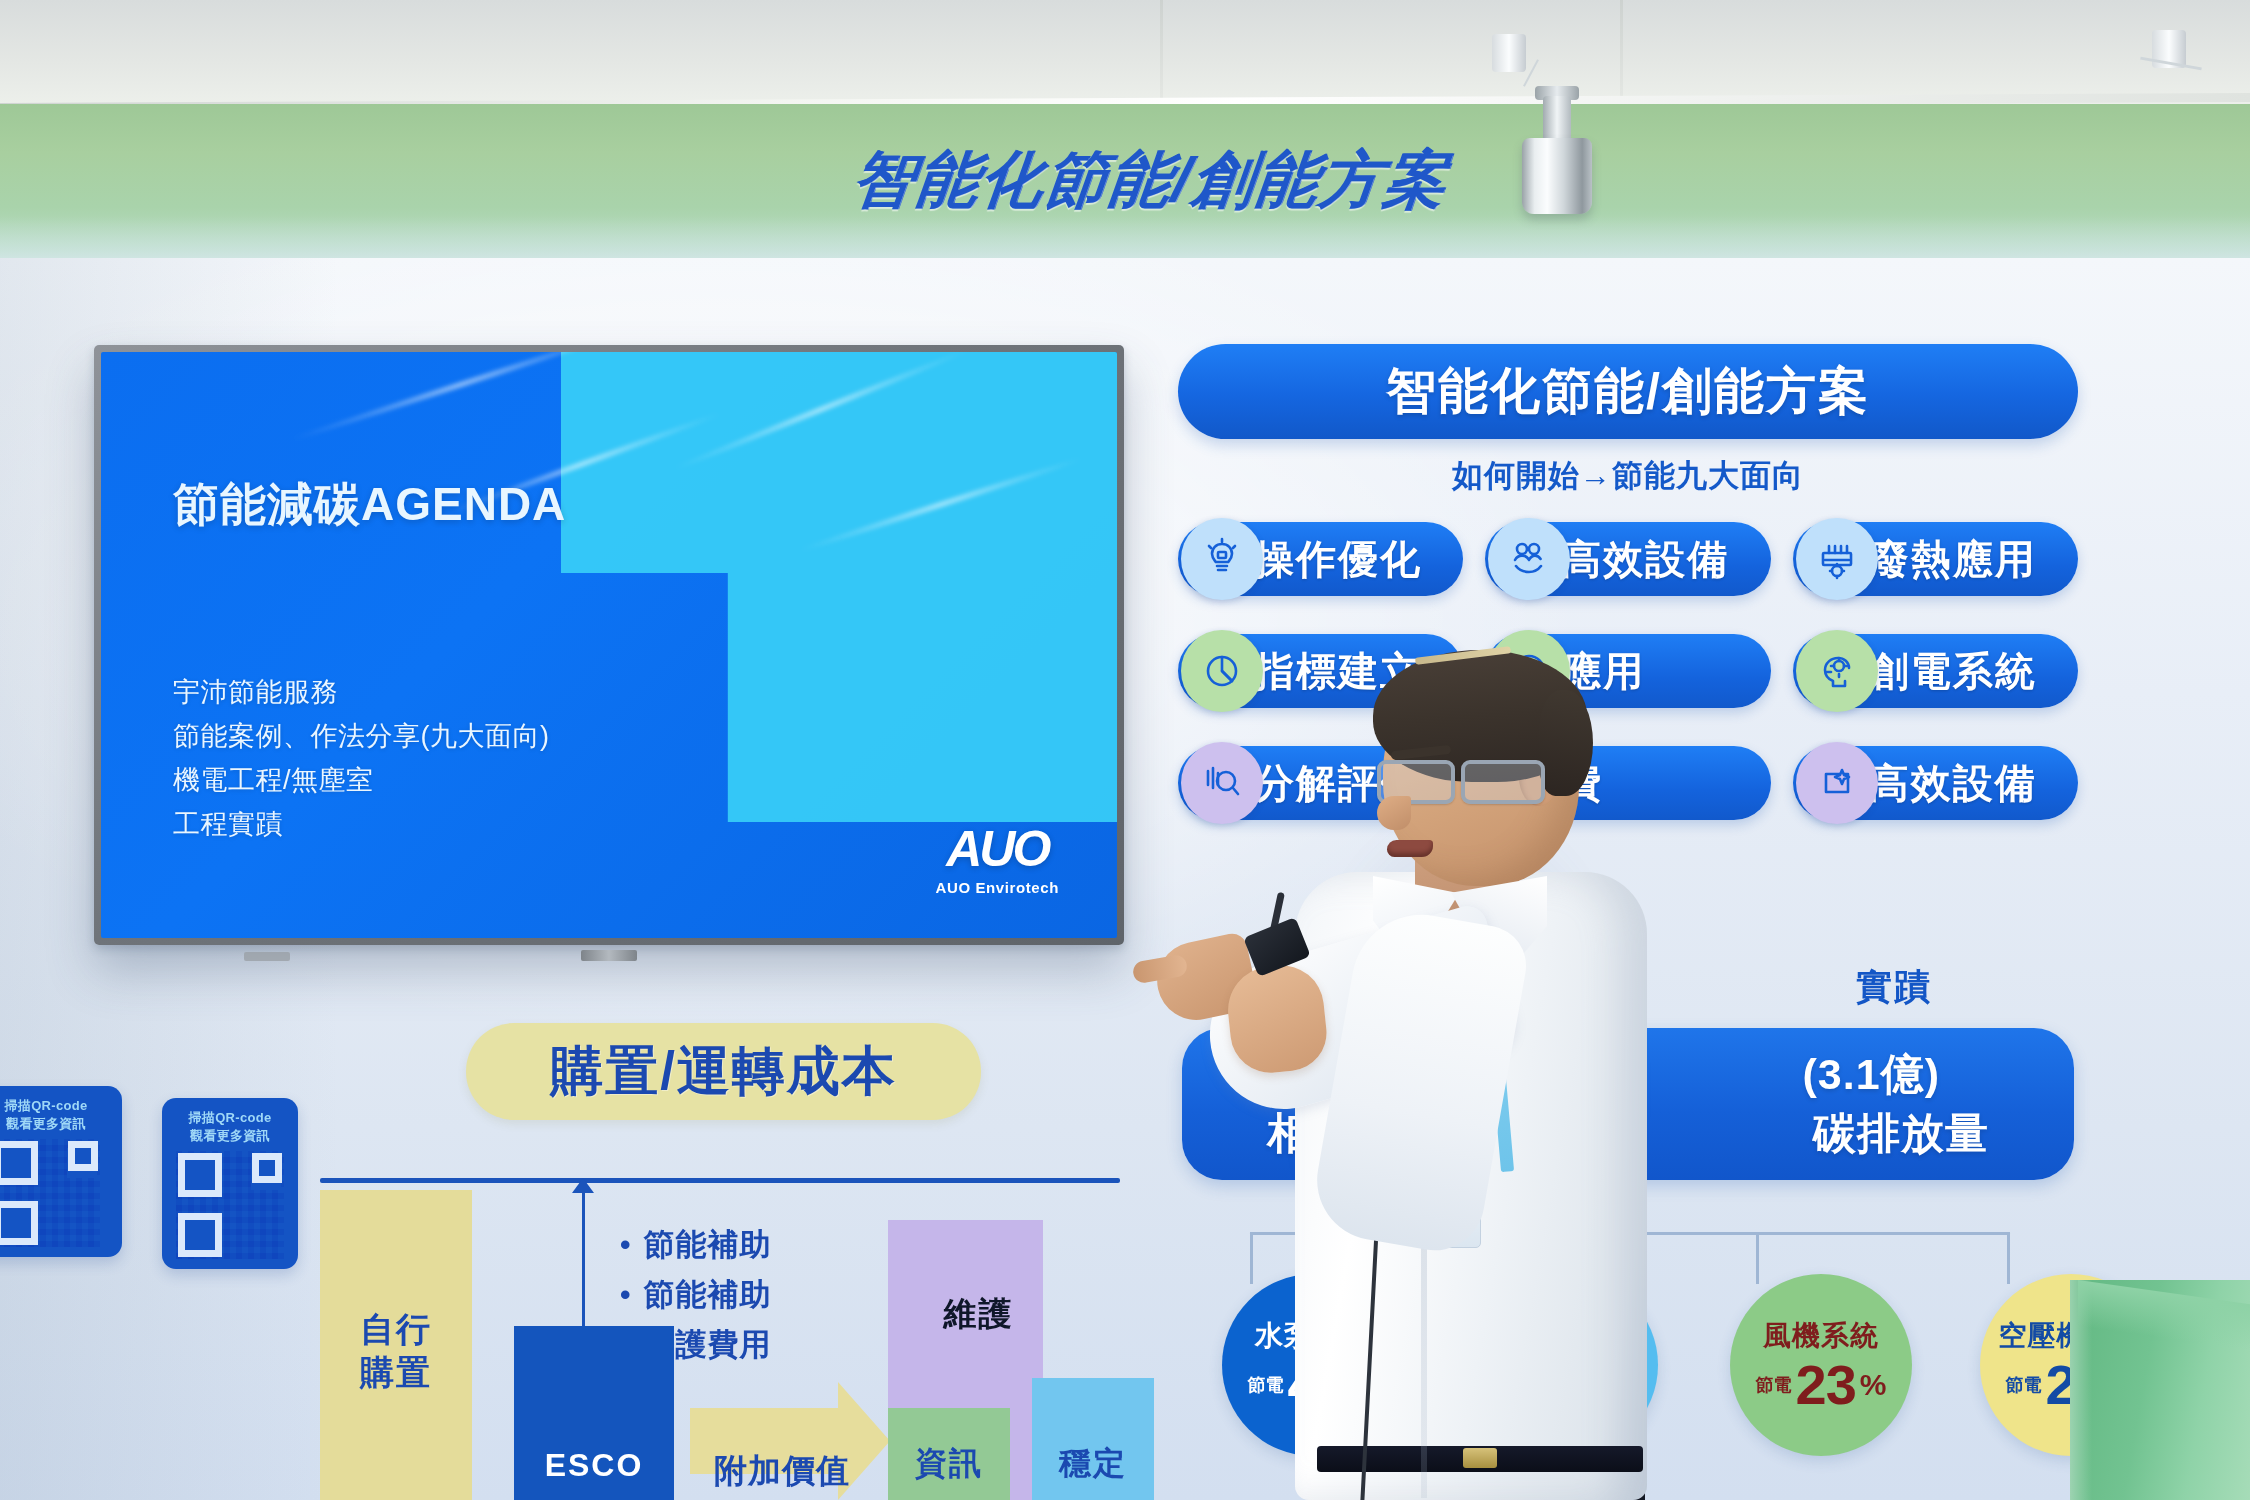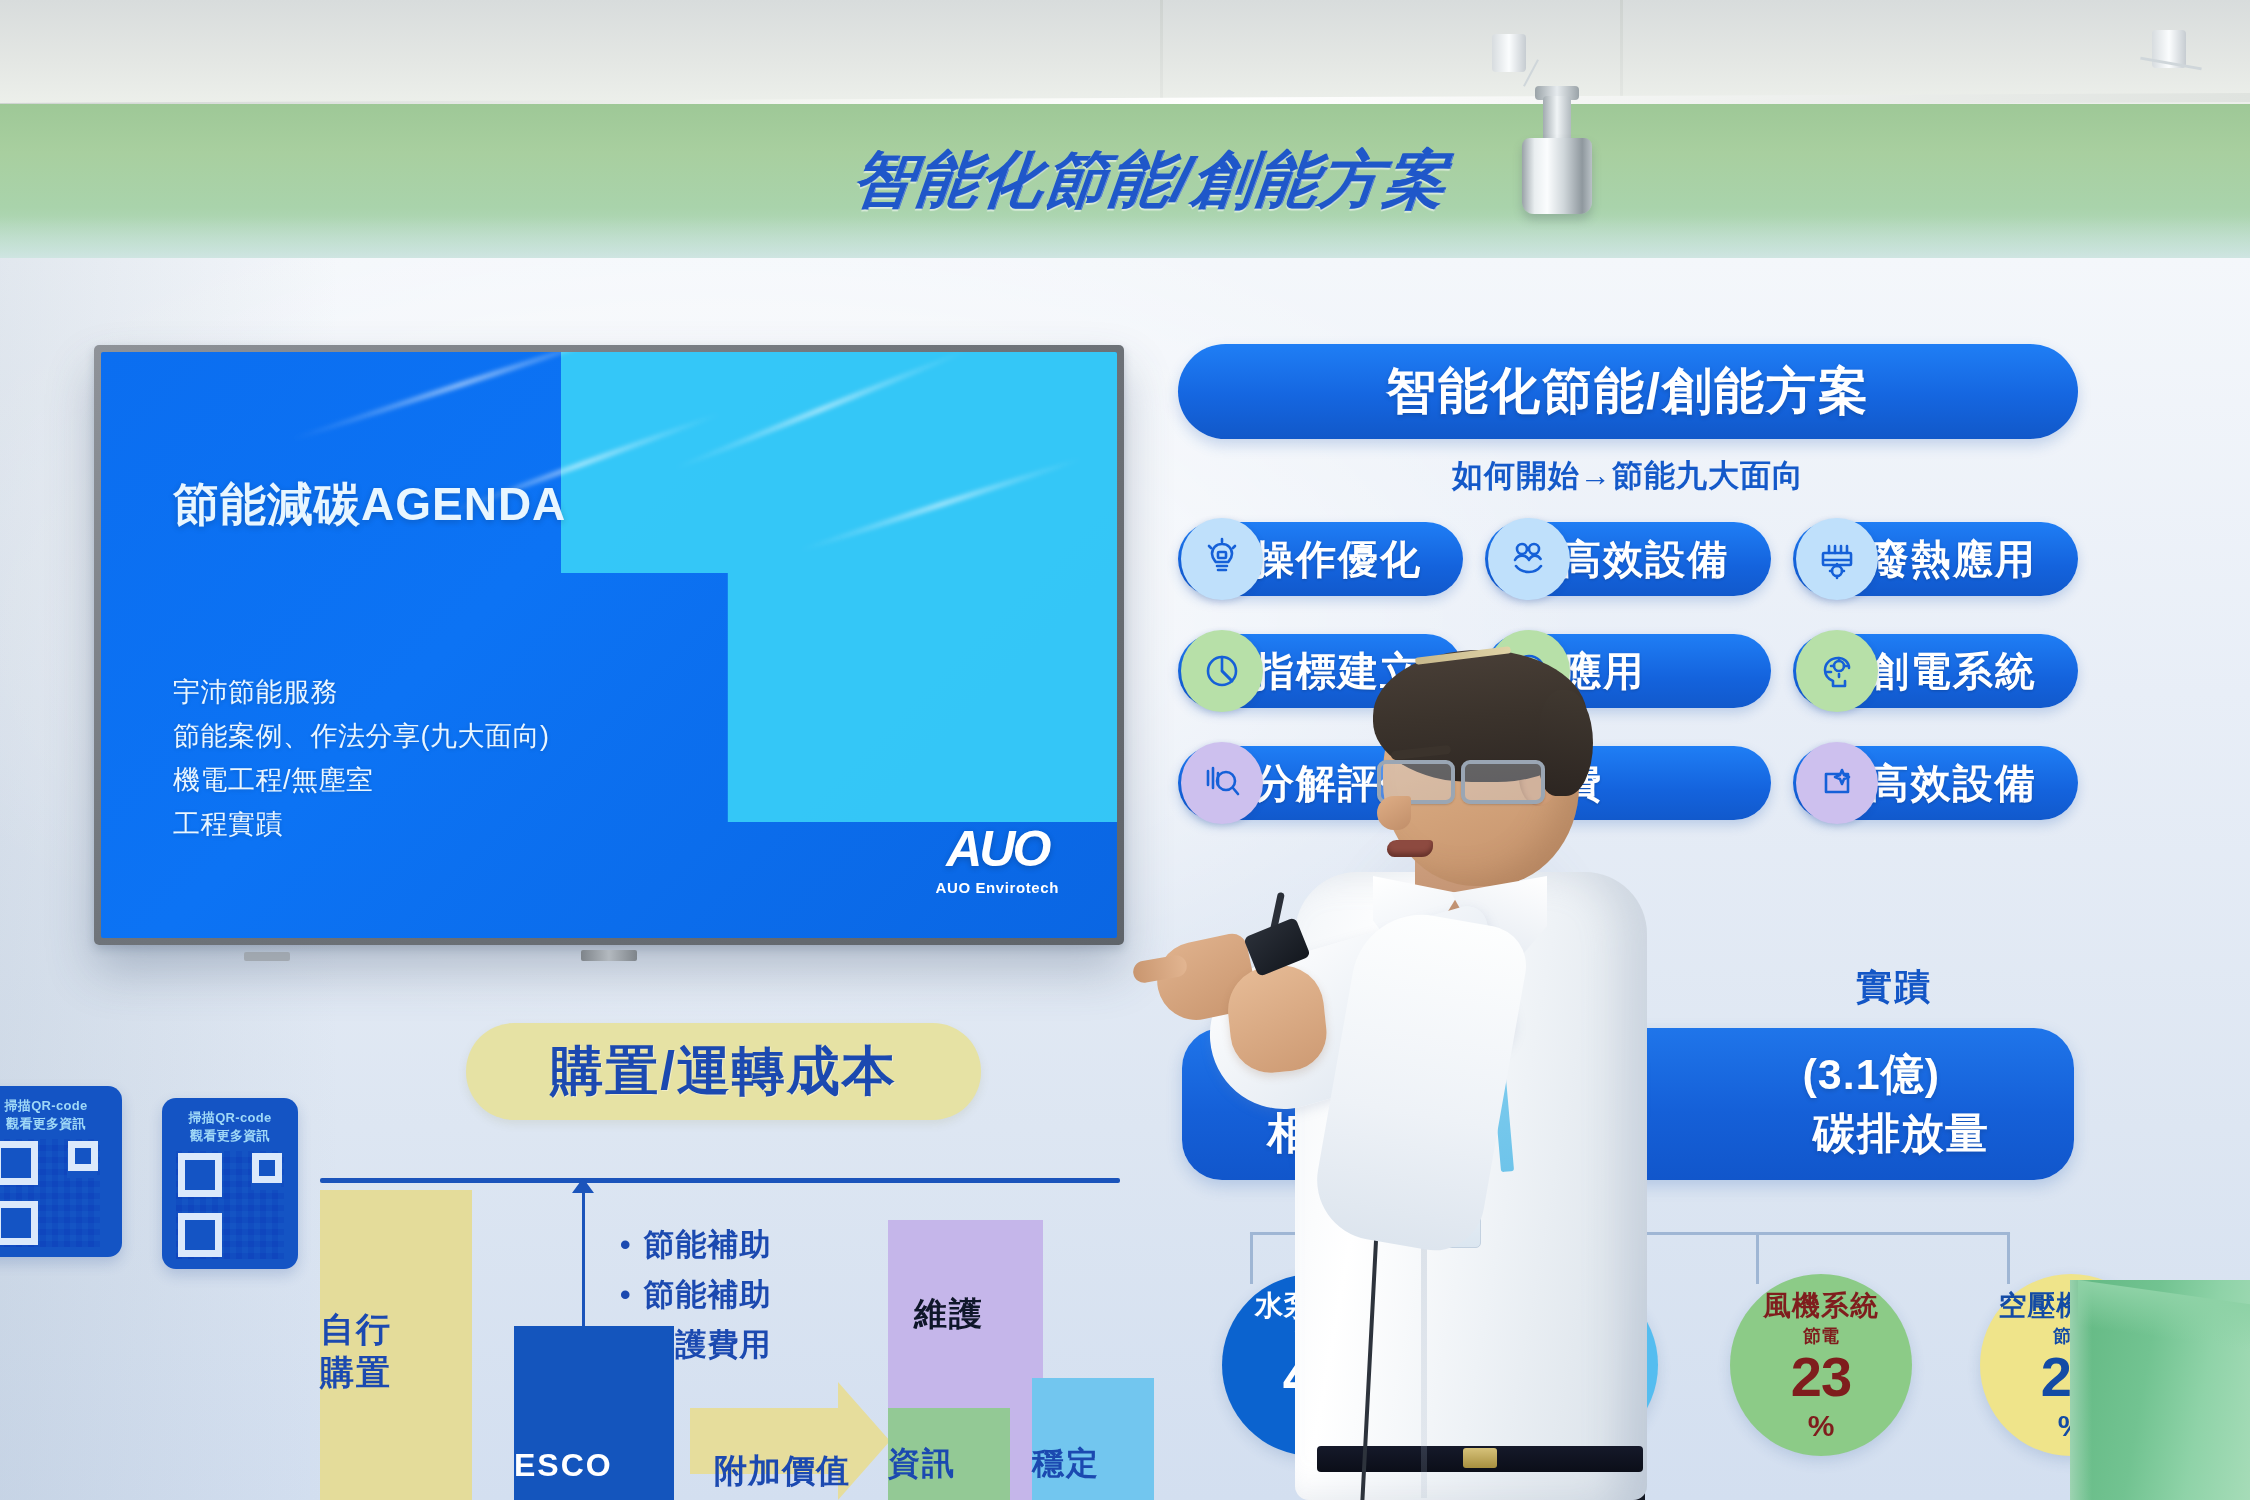--- a/index.html
+++ b/index.html
@@ -207,21 +207,21 @@
 
   .circles{
     position:absolute; left:1180px; top:1252px; width:1000px; height:250px;
   }
   .metric{
     position:absolute; width:182px; height:182px; border-radius:50%;
     display:flex; flex-direction:column; align-items:center; justify-content:center;
     box-shadow:0 5px 14px rgba(40,80,140,.16);
   }
   .metric .name{ font-size:28px; font-weight:bold; letter-spacing:1px; white-space:nowrap; }
-  .metric .valrow{ display:flex; align-items:center; gap:4px; margin-top:2px;flex-direction:column; }
+  .metric .valrow{ display:flex; align-items:center; gap:4px; margin-top:2px; }
   .metric .tag{ font-size:18px; font-weight:bold; line-height:1.0; text-align:center; }
   .metric .num{ font-size:56px; font-weight:bold; letter-spacing:-1px; line-height:1; }
   .metric .pct{ font-size:30px; font-weight:bold; }
   .m-deep   { background:#0b63cf; color:#ffffff; }
   .m-sky    { background:#55bdf0; color:#ffffff; }
   .m-green  { background:#8ccb87; color:#7f1d1d; }
   .m-yellow { background:#efe48a; color:#134ba5; }
 
   
   .cost-pill{
@@ -236,21 +236,21 @@
   }
   .chart-zone{
     position:absolute; left:320px; top:1178px; width:800px; height:322px;
   }
   .chart-rule{
     position:absolute; left:0; top:0; width:800px; height:5px;
     background:#1b54bb; border-radius:2px;
   }
   .bar{ position:absolute; bottom:0; }
   .bar .cap{
-    position:absolute; left:0; right:0; text-align:left;
+    position:absolute; left:0; right:0; text-align:center;
     font-weight:bold; letter-spacing:2px;
   }
   .b-self{ left:0; width:152px; height:310px; background:#e4dc9a; }
   .b-self .cap{ top:118px; color:#1b49b0; font-size:34px; line-height:1.25; }
   .b-esco{ left:194px; width:160px; height:174px; background:#1455bd; }
   .b-esco .cap{ bottom:16px; color:#ffffff; font-size:32px; }
   .b-maint{ left:568px; width:155px; height:280px; background:#c5b6ea; }
   .b-maint .cap{ top:72px; color:#0f172a; font-size:33px;padding-left:26px; }
   .b-info{ left:568px; width:122px; height:92px; background:#93c995; }
   .b-info .cap{ bottom:14px; color:#1b49b0; font-size:32px; }

